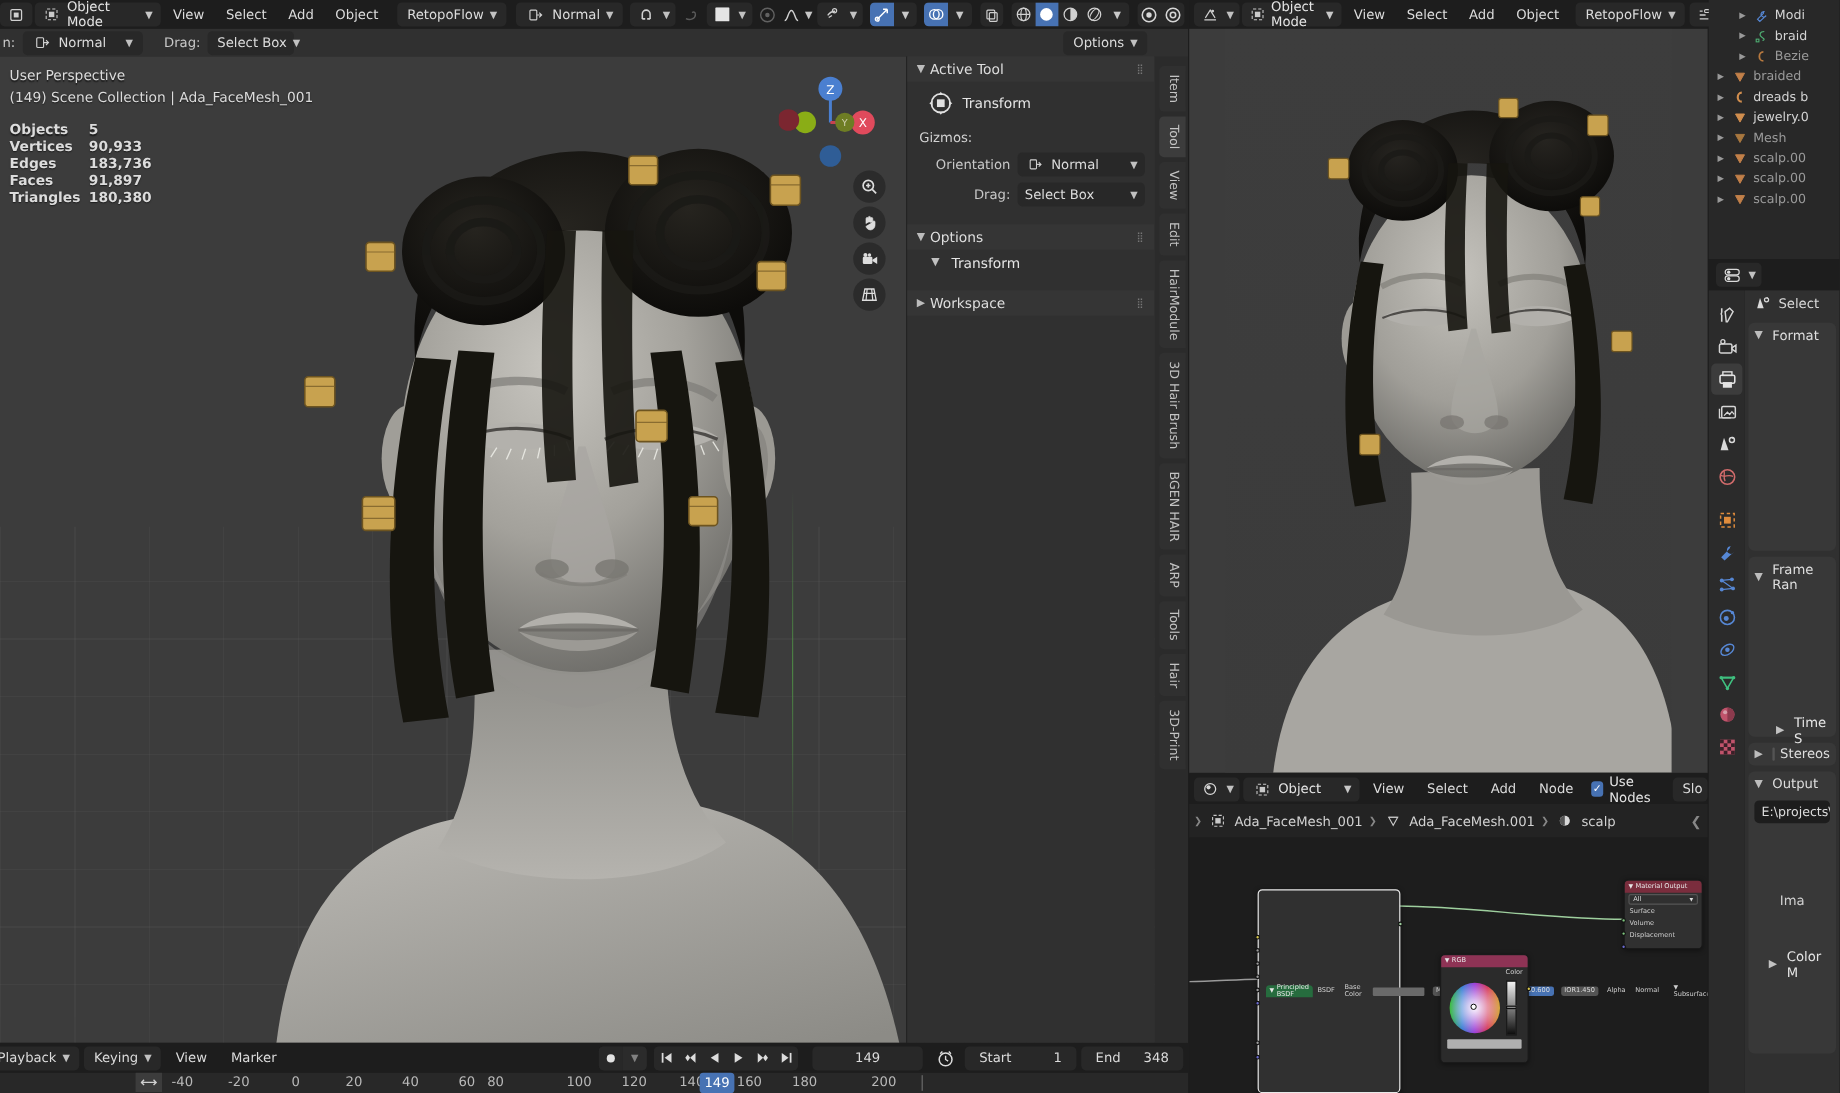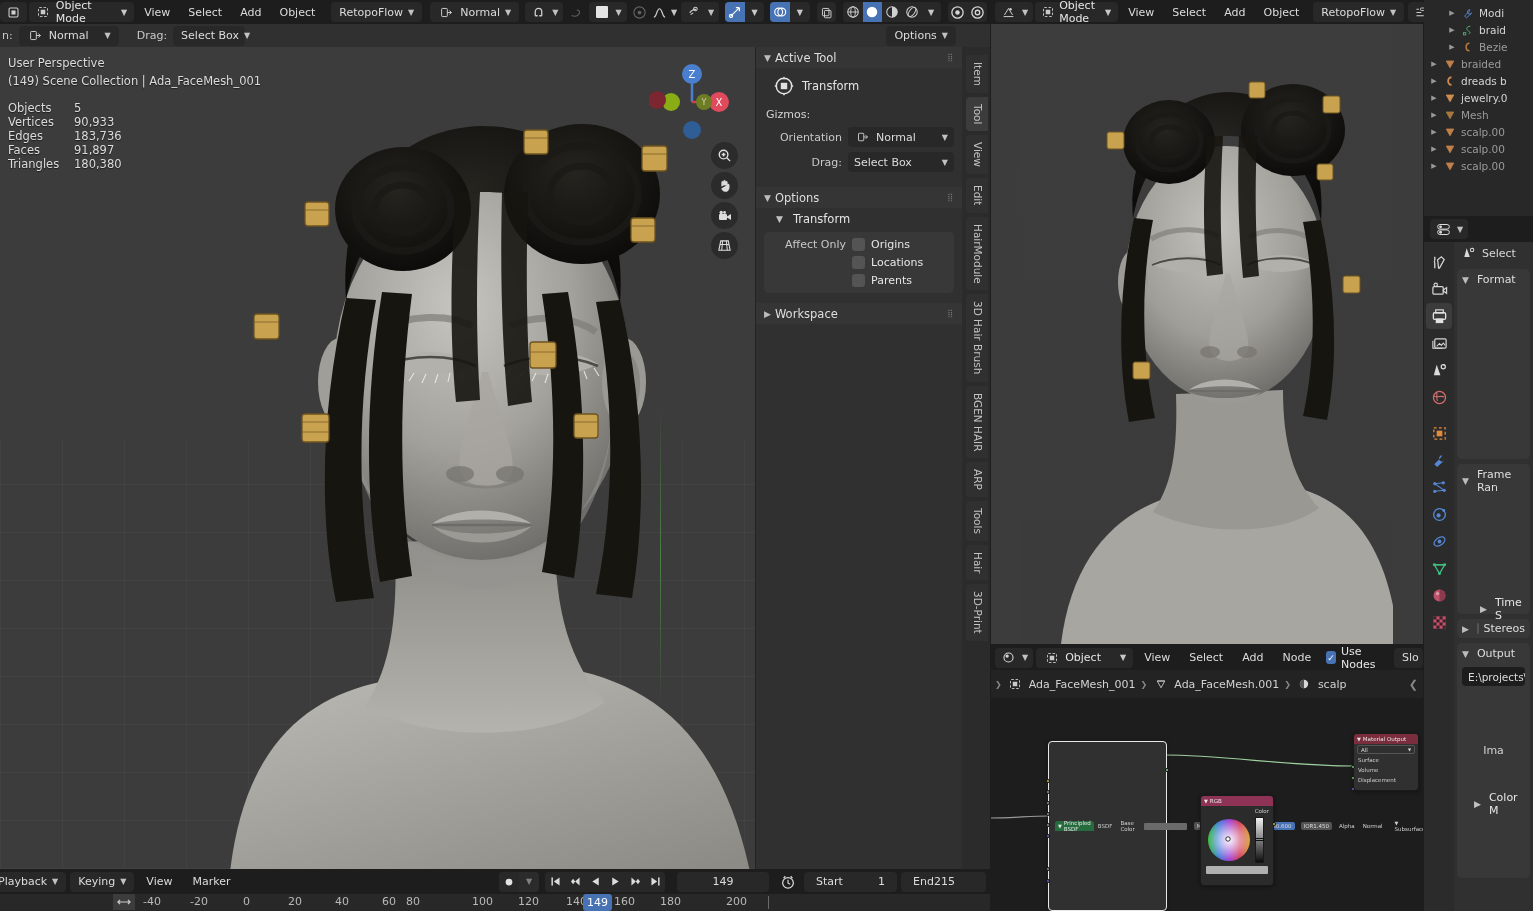--- a/index.html
+++ b/index.html
@@ -35,21 +35,21 @@
      overflow:hidden; }
   #vp-floor { position:absolute; left:0; bottom:0; width:990px; height:430px;
      background:
        repeating-linear-gradient(90deg, rgba(255,255,255,.045) 0 1px, transparent 1px 62px),
        repeating-linear-gradient(0deg, rgba(255,255,255,.045) 0 1px, transparent 1px 48px);
      opacity:.7; }
   #vp-green-axis { position:absolute; left:660px; top:360px; width:1px; height:300px;
      background:linear-gradient(#3c8b3c00,#4e8f45,#3c8b3c00); opacity:.85; }
 
   .vp-text { position:absolute; left:8px; color:#dcdcdc; font-size:11.5px; text-shadow:0 1px 1px #0008;}
-  .stat-row { display:flex; }
+  .stat-row { display:flex;font-weight:bold; }
   .stat-row span:first-child { width:66px; }
 
   
   #head-wrap { position:absolute; left:150px; top:-5px; width:700px; height:830px; }
 
   
   #gizmo { position:absolute; right:255px; top:12px; width:86px; height:86px; }
   .navbtn { position:absolute; right:252px; width:27px; height:27px; border-radius:50%;
      background:#2b2b2b; display:flex; align-items:center; justify-content:center; color:#d8d8d8; }
 
@@ -528,37 +528,20 @@
 
     <div class="pnl-head">
       <span class="hdr-arrow">▼</span>
       <span>Options</span>
       <span class="dots">⣿</span>
     </div>
     <div class="pnl-body" style="padding-top:4px">
       <div class="row" style="padding-left:12px;margin-bottom:6px">
         <span class="hdr-arrow">▼</span>
         <span style="font-size:11.5px">Transform</span>
-      </div>
-      <div style="background:#383838;border-radius:5px;padding:6px 4px">
-        <div class="row">
-          <span class="lbl-r">Affect Only</span>
-          <div class="cbox"></div>
-          <span>Origins</span>
-        </div>
-        <div class="row">
-          <span class="lbl-r"></span>
-          <div class="cbox"></div>
-          <span>Locations</span>
-        </div>
-        <div class="row" style="margin-bottom:0">
-          <span class="lbl-r"></span>
-          <div class="cbox"></div>
-          <span>Parents</span>
-        </div>
       </div>
     </div>
 
     <div class="pnl-head">
       <span class="hdr-arrow">▶</span>
       <span>Workspace</span>
       <span class="dots">⣿</span>
     </div>
   </div>
 
@@ -1201,23 +1184,23 @@
       <svg width="16" height="16" viewBox="0 0 18 18">
           <circle cx="9" cy="10" r="6" fill="none" stroke="#dcdcdc" stroke-width="1.4"></circle>
           <path d="M9 6.5V10l2.4 1.6" stroke="#dcdcdc" stroke-width="1.3" fill="none"></path>
           <path d="M6 2.6 4 4.6M12 2.6l2 2" stroke="#dcdcdc" stroke-width="1.4"></path>
         </svg>
     </span>
     <div class="field" style="width:93px;justify-content:space-between;background:#282828;height:20px;padding:0 12px">
       <span>Start</span>
       <span>1</span>
     </div>
-    <div class="field" style="width:85px;justify-content:flex-start;background:#282828;height:20px;padding:0 12px;margin-right:4px">
+    <div class="field" style="width:85px;justify-content:space-between;background:#282828;height:20px;padding:0 12px;margin-right:4px">
       <span>End</span>
-      <span>215</span>
+      <span>348</span>
     </div>
   </div>
 
   <div id="tl-body">
     <span class="icon-sq" style="position:absolute;left:113px;top:0;background:#3c3c3c;width:22px;height:16px">
       <svg width="14" height="10" viewBox="0 0 16 10">
           <path d="M1 5h14M3.5 2.5 1 5l2.5 2.5M12.5 2.5 15 5l-2.5 2.5" stroke="#d0d0d0" stroke-width="1.3" fill="none"></path>
         </svg>
     </span>
     <span class="tlmark" style="left:143px">-40</span>

